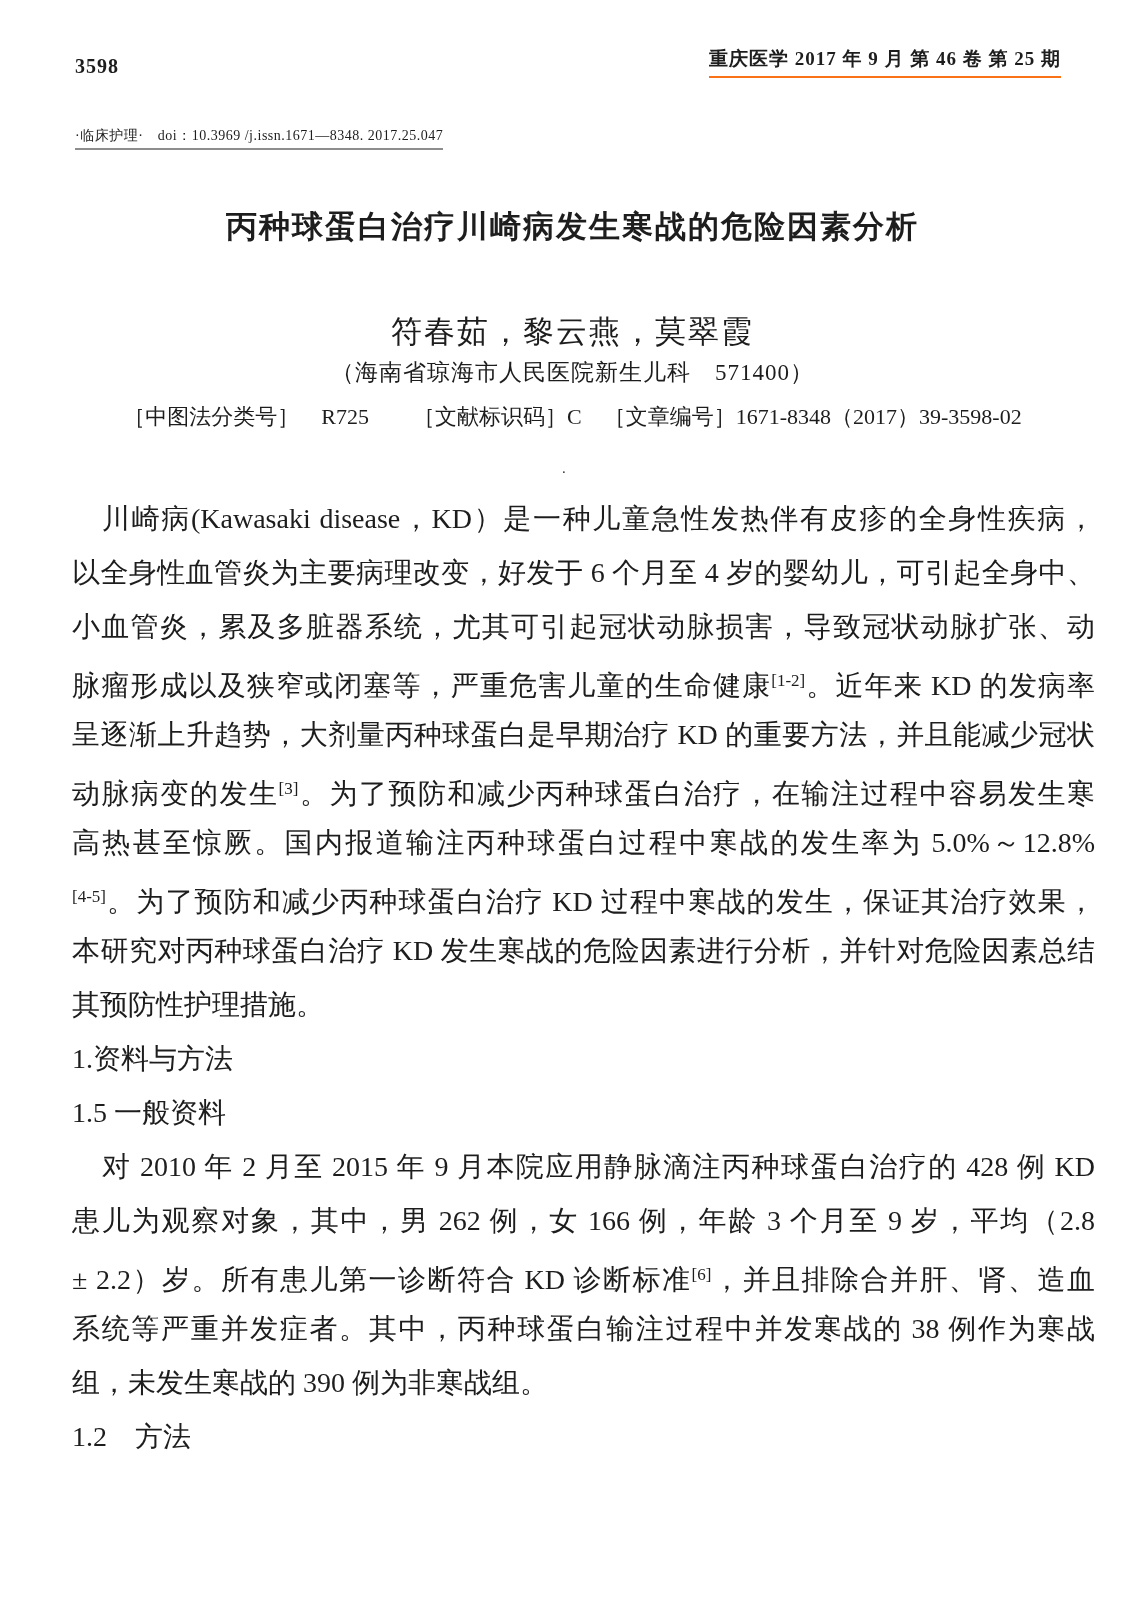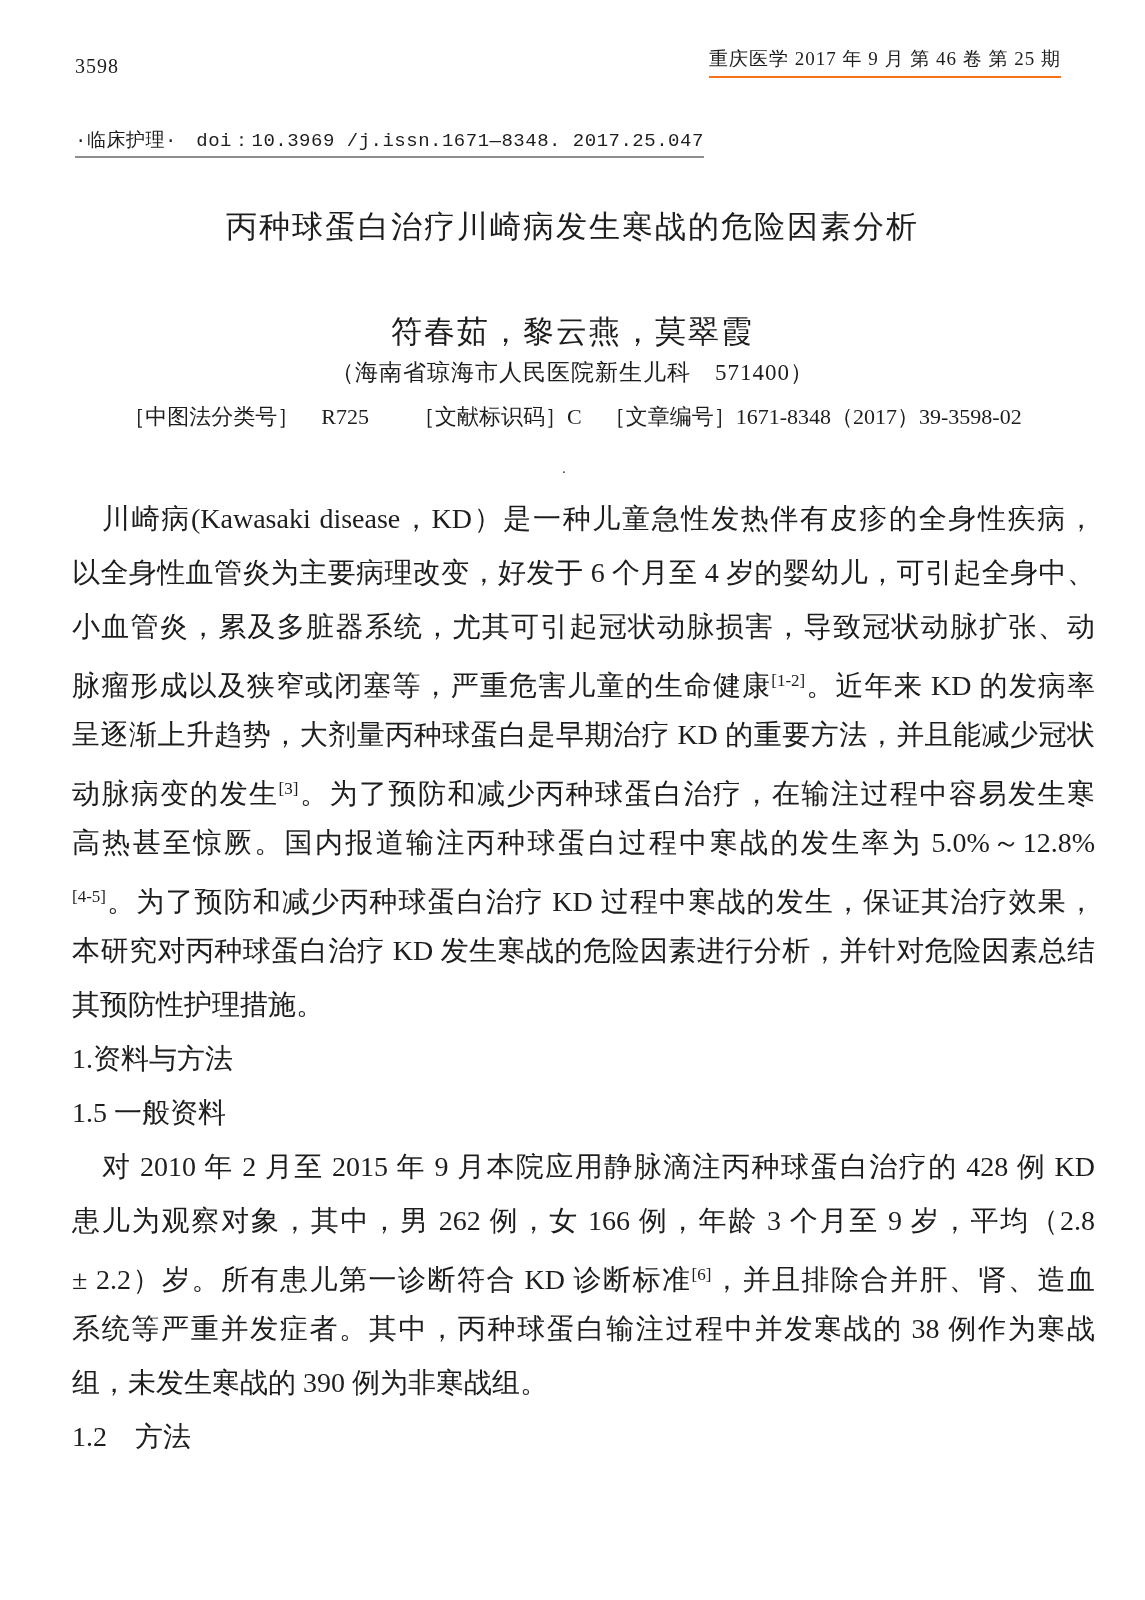--- a/index.html
+++ b/index.html
@@ -3,29 +3,29 @@
 <meta charset="utf-8">
 <style>
   html,body{margin:0;padding:0;background:#e8e8e8;}
   .page{
     position:relative;width:1145px;height:1600px;background:#ffffff;
     font-family:"Liberation Serif","DejaVu Serif",serif;color:#1d1d1d;
     overflow:hidden;margin:0 auto;
   }
   
   .hdr{position:absolute;top:46px;left:75px;right:84px;display:flex;
-       justify-content:space-between;align-items:flex-end;}
+       justify-content:space-between;align-items:flex-end;font-weight:bold;}
   .pgnum{font-size:20px;letter-spacing:1px;}
   .journal{font-size:19px;letter-spacing:1px;border-bottom:2px solid #f97316;padding-bottom:4px;}
   
-  .doi{position:absolute;top:127px;left:75px;font-size:19px;letter-spacing:.5px;
-       border-bottom:2px solid #8d8d8d;padding-bottom:3px;font-family:Liberation Mono, monospace;}
+  .doi{position:absolute;top:127px;left:75px;font-size:14px;letter-spacing:.5px;
+       border-bottom:2px solid #8d8d8d;padding-bottom:3px;}
   
   .title{position:absolute;top:206px;left:0;width:100%;margin:0;text-align:center;
-         font-size:31px;font-weight:normal;letter-spacing:2px;}
+         font-size:31px;font-weight:bold;letter-spacing:2px;}
   .authors{position:absolute;top:311px;left:0;width:100%;text-align:center;
            font-size:31px;letter-spacing:2px;}
   .affil{position:absolute;top:357px;left:0;width:100%;text-align:center;
          font-size:23px;letter-spacing:1px;}
   .meta{position:absolute;top:402px;left:0;width:100%;text-align:center;
         font-size:22px;}
   .dot{position:absolute;top:460px;left:562px;font-size:15px;color:#333;}
   
   .body{position:absolute;top:492px;left:72px;width:1023px;font-size:28px;}
   .ln{height:54px;line-height:54px;overflow:hidden;}

